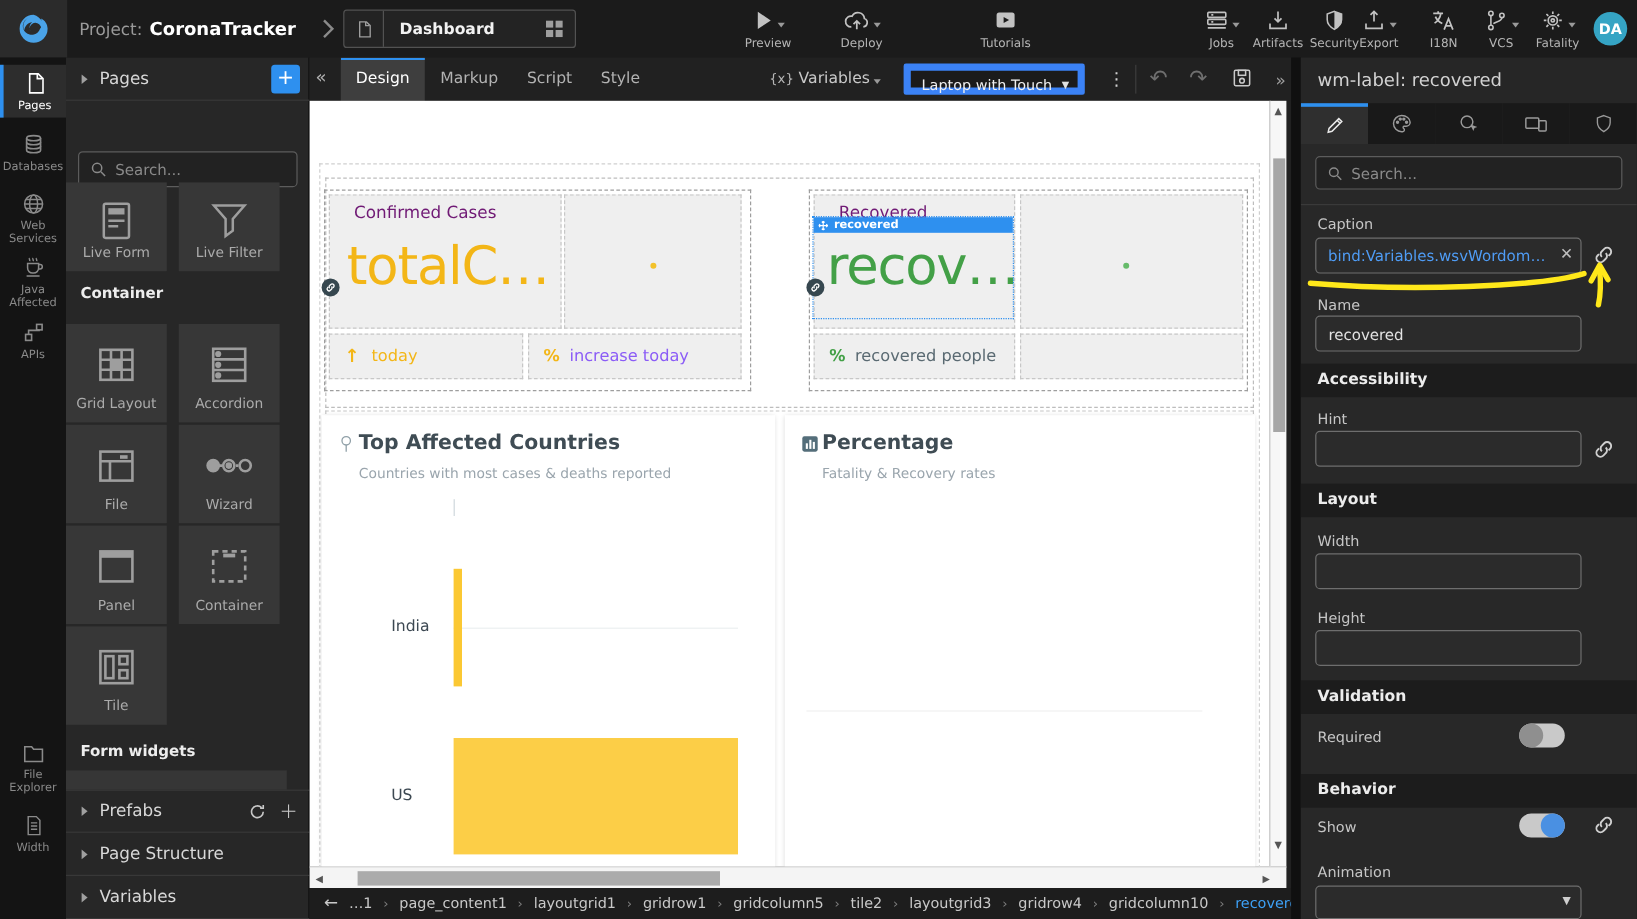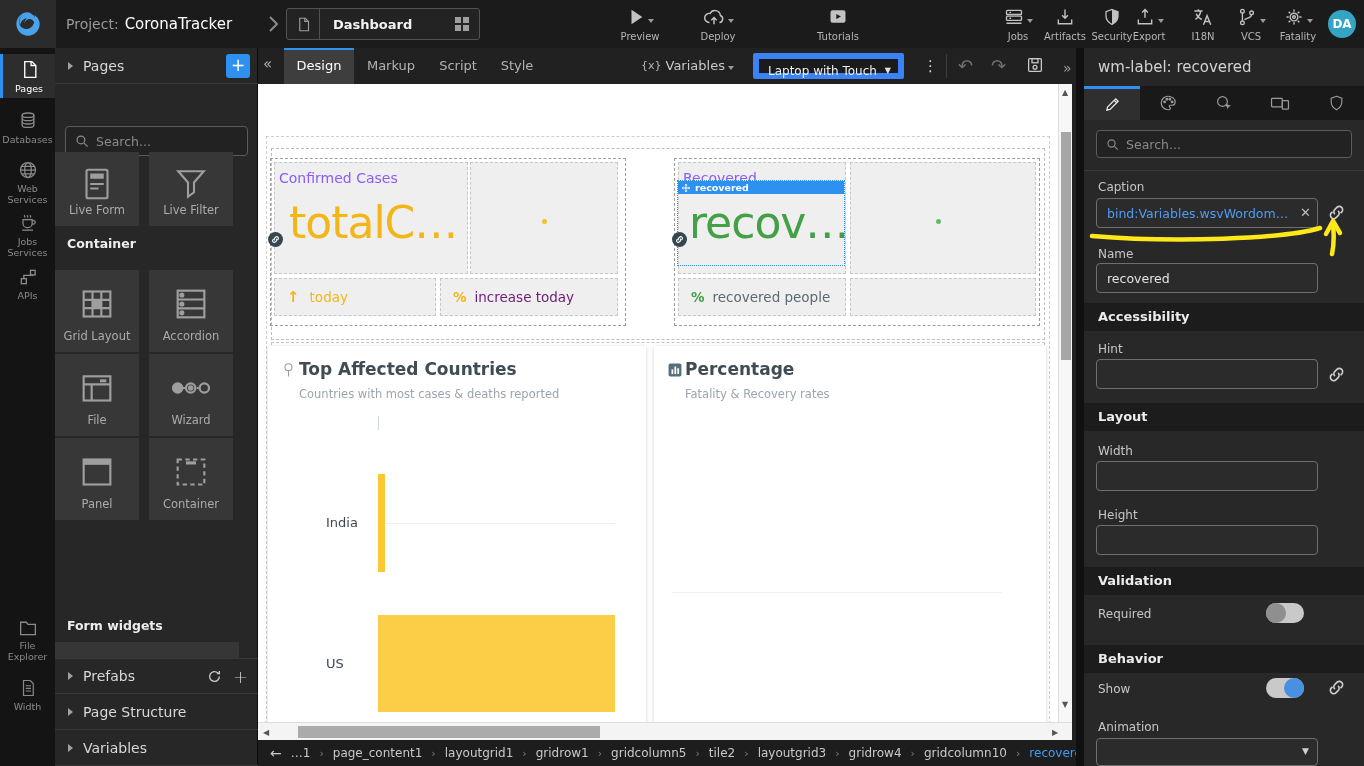--- a/index.html
+++ b/index.html
@@ -5,21 +5,21 @@
   *{margin:0;padding:0;box-sizing:border-box}
   html,body{width:1364px;height:766px;overflow:hidden;background:#1b1b1b;
     font-family:"DejaVu Sans","Liberation Sans",sans-serif;-webkit-font-smoothing:antialiased}
   .abs{position:absolute}
   svg{display:block}
 
   
   #topbar{position:absolute;left:0;top:0;width:1364px;height:48px;background:#1b1b1b}
   #logo{position:absolute;left:0;top:0;width:56px;height:48px;background:#2b2b2b;display:flex;align-items:center;justify-content:center}
   #project{position:absolute;left:66px;top:0;height:48px;line-height:48px;font-size:14px;color:#9a9a9a}
-  #project b{color:#fff;font-size:15px;font-weight:400;margin-left:6px}
+  #project b{color:#fff;font-size:15px;font-weight:700;margin-left:6px}
   .bigchev{position:absolute;top:14px;color:#8a8a8a}
   #pagetab{position:absolute;left:286px;top:8px;width:194px;height:32px;border:1px solid #525252;border-radius:3px;
     background:#232323;display:flex;align-items:center}
   #pagetab .div{width:1px;height:100%;background:#525252;margin-left:8px}
   #pagetab .lbl{color:#f2f2f2;font-size:13px;font-weight:600;margin-left:13px;flex:1}
   .act{position:absolute;top:7px;text-align:center;color:#bdbdbd;cursor:pointer}
   .act .irow{display:flex;align-items:flex-start;justify-content:center;height:22px}
   .act .albl{font-size:10px;color:#b5b5b5;margin-top:2px;white-space:nowrap}
   .caret{width:0;height:0;border-left:3.5px solid transparent;border-right:3.5px solid transparent;border-top:4.5px solid #9a9a9a;margin:12px 0 0 3px}
   #avatar{position:absolute;left:1328px;top:10px;width:28px;height:28px;border-radius:50%;background:#35a4c4;
@@ -54,21 +54,21 @@
   .ctab{position:absolute;top:0;height:36px;line-height:36px;font-size:13px;color:#b3b3b3;text-align:center;cursor:pointer}
   .ctab.active{background:#3e3e3e;color:#fff;box-shadow:inset 0 2px 0 #2e90ef}
   #varbtn{position:absolute;left:383px;top:0;height:36px;line-height:36px;color:#c9c9c9;font-size:13px;cursor:pointer;display:flex;align-items:center}
   #devsel{position:absolute;left:495px;top:5px;width:151px;height:26px;border:6px solid #3b82f6;border-radius:2px;background:#1b1b1b;
     color:#f0f0f0;font-size:12px;line-height:24px;padding-left:9px;cursor:pointer}
   #devsel .dd{position:absolute;right:7px;top:0;font-size:8px;color:#e0e0e0;line-height:24px}
   .tool{position:absolute;top:6px;color:#6f6f6f;font-size:18px;cursor:pointer;line-height:24px}
   #whitearea{position:absolute;left:0;top:36px;width:800px;height:638px;background:#fff;overflow:hidden}
   .dashed{position:absolute;border:1px dashed #c2c2c2}
   .cell{position:absolute;background:#efefef;border:1px dashed #c7c7c7}
-  .tile-title{position:absolute;left:4px;top:7px;font-size:14px;color:#8b5cf6}
+  .tile-title{position:absolute;left:20px;top:7px;font-size:14px;color:#701a75}
   .bigval{position:absolute;left:14px;top:34px;font-size:44px;letter-spacing:-1px;white-space:nowrap}
   .linkbadge{position:absolute;width:15px;height:15px;border-radius:50%;background:#36474f;color:#fff;display:flex;align-items:center;justify-content:center;z-index:3}
   .statrow{display:flex;align-items:center;height:100%;padding-left:12px;font-size:13.5px}
   .dot{position:absolute;width:5px;height:5px;border-radius:50%}
   .card{position:absolute;background:#fff;box-shadow:0 1px 4px rgba(0,0,0,.18)}
   .cardtitle{position:absolute;left:31px;top:13px;font-size:17px;font-weight:bold;color:#3f4c54}
   .cardsub{position:absolute;left:31px;top:41px;font-size:11.5px;color:#9aa5ad}
   .barlabel{position:absolute;width:46px;font-size:13px;color:#3c4852}
   .bar{position:absolute;left:110px;background:#fbc833}
   .vscroll{position:absolute;left:800px;top:36px;width:14px;height:638px;background:#f7f7f7;border-left:1px solid #ddd}
@@ -264,21 +264,21 @@
         <path d="M3 12h18M4.2 7.5h15.6M4.2 16.5h15.6"></path>
     </svg>
     <div>Web Services</div>
   </div>
   <div class="ritem" style="top:160px">
     <svg width="20" height="20" viewBox="0 0 24 24" fill="none" stroke="currentColor" stroke-width="1.5">
       <path d="M8 2.5c-1 1 .8 1.8 0 3M11.5 2.5c-1 1 .8 1.8 0 3M15 2.5c-1 1 .8 1.8 0 3"></path>
       <path d="M6 8h11v4.5a5 5 0 0 1-5 5h-1a5 5 0 0 1-5-5z"></path>
         <path d="M17 9h1.5a2.2 2.2 0 0 1 0 4.4H17M5 20.5h13"></path>
     </svg>
-    <div>Jobs Services</div>
+    <div>Java Affected</div>
   </div>
   <div class="ritem" style="top:214px">
     <svg width="20" height="20" viewBox="0 0 24 24" fill="none" stroke="currentColor" stroke-width="1.6">
       <rect x="4" y="14" width="6" height="6"></rect>
         <rect x="15" y="4" width="5.5" height="5.5"></rect>
         <path d="M7 14v-4h10.5v-.5"></path>
     </svg>
     <div>APIs</div>
   </div>
   <div class="ritem" style="top:566px">
@@ -370,20 +370,29 @@
         <rect x="4" y="4.5" width="16" height="3.2" fill="#9e9e9e" stroke="none"></rect>
     </svg>
     <div class="wl">Panel</div>
   </div>
   <div class="wtile" style="left:94px;top:390px;height:82px">
     <svg width="40" height="40" viewBox="0 0 24 24" fill="none" stroke="#9e9e9e" stroke-width="1.3">
       <rect x="4" y="4.5" width="16" height="15" stroke-dasharray="2.6 2"></rect>
         <rect x="9" y="5.6" width="6" height="1.9" fill="#9e9e9e" stroke="none"></rect>
     </svg>
     <div class="wl">Container</div>
+  </div>
+  <div class="wtile" style="left:0;top:474px;height:82px">
+    <svg width="40" height="40" viewBox="0 0 24 24" fill="none" stroke="#9e9e9e" stroke-width="1.3">
+      <rect x="4" y="4" width="16" height="16"></rect>
+        <rect x="6.5" y="6.5" width="4" height="11"></rect>
+      <rect x="13.5" y="6.5" width="4" height="4"></rect>
+        <rect x="13.5" y="13.5" width="4" height="4"></rect>
+    </svg>
+    <div class="wl">Tile</div>
   </div>
 
   <div class="ghead" style="top:570px">Form widgets</div>
   <div class="abs" style="left:0;top:594px;width:184px;height:16px;background:#363636"></div>
 
   <div class="prow" style="top:610px;border-top:1px solid #383838">
     <span class="tri-r"></span>
     <span class="t">Prefabs</span>
     <svg width="15" height="15" viewBox="0 0 20 20" fill="none" stroke="#c8c8c8" stroke-width="1.8" style="position:absolute;right:36px">
       <path d="M16.5 10a6.5 6.5 0 1 1-2-4.7M16.5 2.5v3.5H13"></path>
@@ -450,21 +459,21 @@
     </div>
     <div class="cell" style="left:16px;top:194px;width:162px;height:38px">
       <div class="statrow">
         <span style="color:#f3b617;font-weight:bold;font-size:15px">↑</span>
         <span style="color:#f3b617;margin-left:10px">today</span>
       </div>
     </div>
     <div class="cell" style="left:182px;top:194px;width:178px;height:38px">
       <div class="statrow">
         <span style="color:#f3b617;font-weight:bold">%</span>
-        <span style="color:#701a75;margin-left:8px">increase today</span>
+        <span style="color:#8b5cf6;margin-left:8px">increase today</span>
       </div>
     </div>
 
     <div class="dashed" style="left:416px;top:74px;width:366px;height:168px;border-color:#9e9e9e"></div>
     <div class="cell" style="left:420px;top:78px;width:168px;height:112px">
       <div class="tile-title">Recovered</div>
       <div class="bigval" style="color:#43a047;left:10px">recov…</div>
     </div>
     <div id="selframe" style="left:419px;top:96px;width:168px;height:86px"></div>
     <div id="selbar" style="left:420px;top:97px;width:166px;height:13px">

